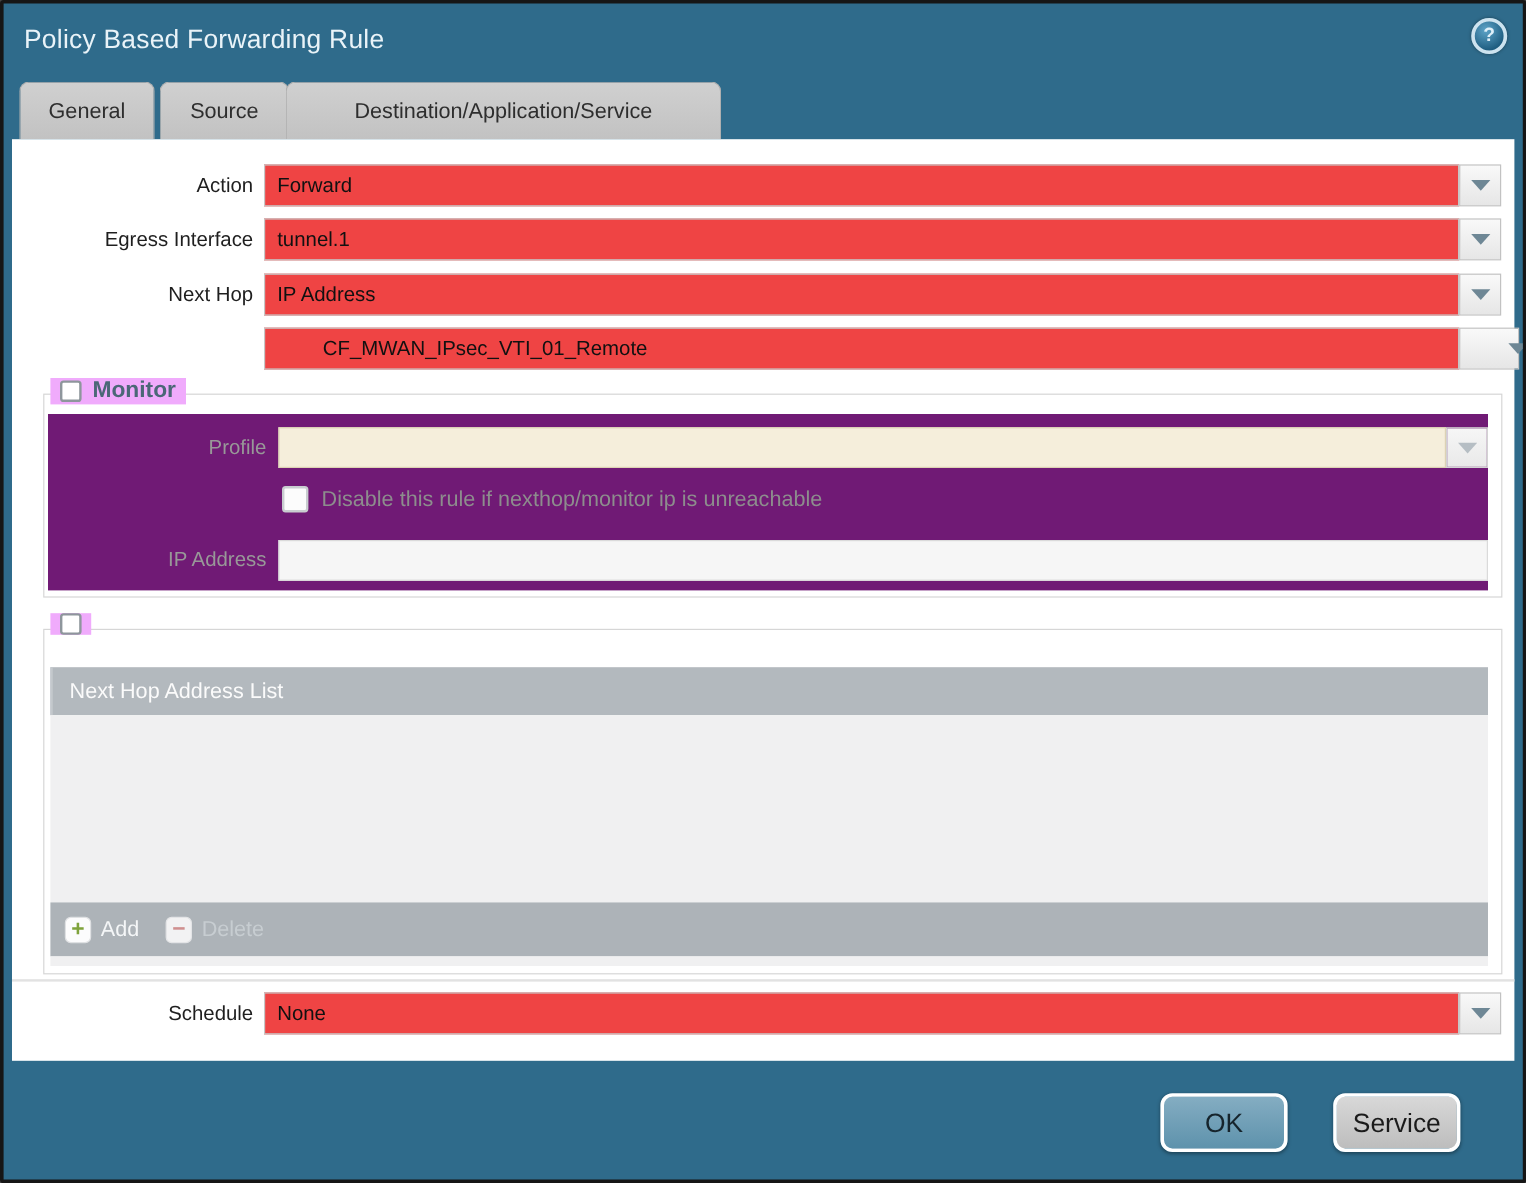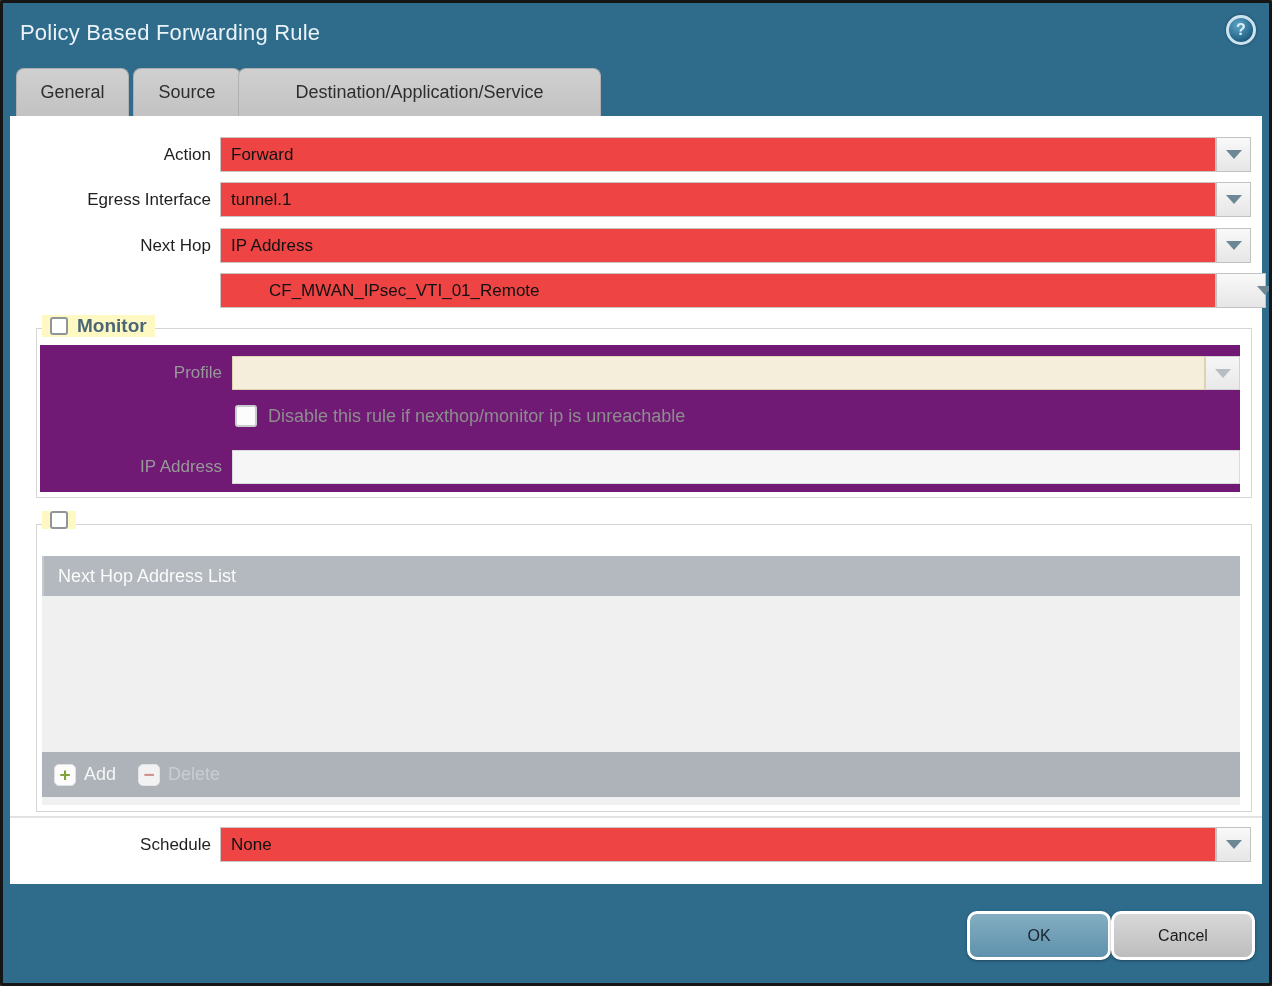--- a/index.html
+++ b/index.html
@@ -80,21 +80,21 @@
   .row-schedule .flabel, .row-schedule .combo-input, .row-schedule .combo-btn { top:711px; }
 
   
   .group {
     position:absolute; left:26px; width:1216px;
     border:1px solid #d6d6d6;
   }
   .group-monitor { top:212px; height:170px; }
   .group-sym     { top:408px; height:288px; }
   .legend {
-    position:absolute; top:-14px; left:5px; background:#fef9c3;
+    position:absolute; top:-14px; left:5px; background:#f0abfc;
     display:flex; align-items:center; gap:9px; padding:0 8px;justify-content:flex-end;
   }
   .legend .cb {
     width:18px; height:18px; background:#fff;
     border:2px solid #8e969c; border-radius:3px; cursor:pointer;
   }
   .legend .cap {
     font-size:19px; font-weight:bold; color:#4b6777; white-space:nowrap;
   }
 
@@ -155,23 +155,23 @@
   .tool-btn.del .tool-ico { color:#cf8f8f; background:#f2f2f3; border-color:#e3e4e6; }
   .tool-btn.del .tool-cap { color:#c7cdd1; font-size:18px; }
 
   .divider {
     position:absolute; left:0; top:700px; width:1252px; height:2px;
     background:#e2e2e2;
   }
 
   
   .btn {
-    position:absolute; top:908px; width:144px; height:49px;
+    position:absolute; top:908px; width:106px; height:49px;
     border:3px solid #ffffff; border-radius:10px;
-    font-size:16px; color:#16242c;
+    font-size:22px; color:#16242c;
     display:flex; align-items:center; justify-content:center;
     cursor:pointer; box-shadow:0 1px 3px rgba(0,0,0,.35); z-index:4;
   }
   .btn-ok { left:964px; background:linear-gradient(#84adc2,#5e92ac); }
   .btn-cancel { left:1108px; background:linear-gradient(#d8d8d8,#bdbdbd); color:#1b1b1b; }
 </style>
 </head>
 <body>
 
 <div class="window">
@@ -278,16 +278,16 @@
         <span class="tri"></span>
       </div>
     </div>
 
   </div>
 
   <div class="btn btn-ok">
     <span>OK</span>
   </div>
   <div class="btn btn-cancel">
-    <span>Cancel</span>
+    <span>Service</span>
   </div>
 
 </div>
 
 </body></html>

